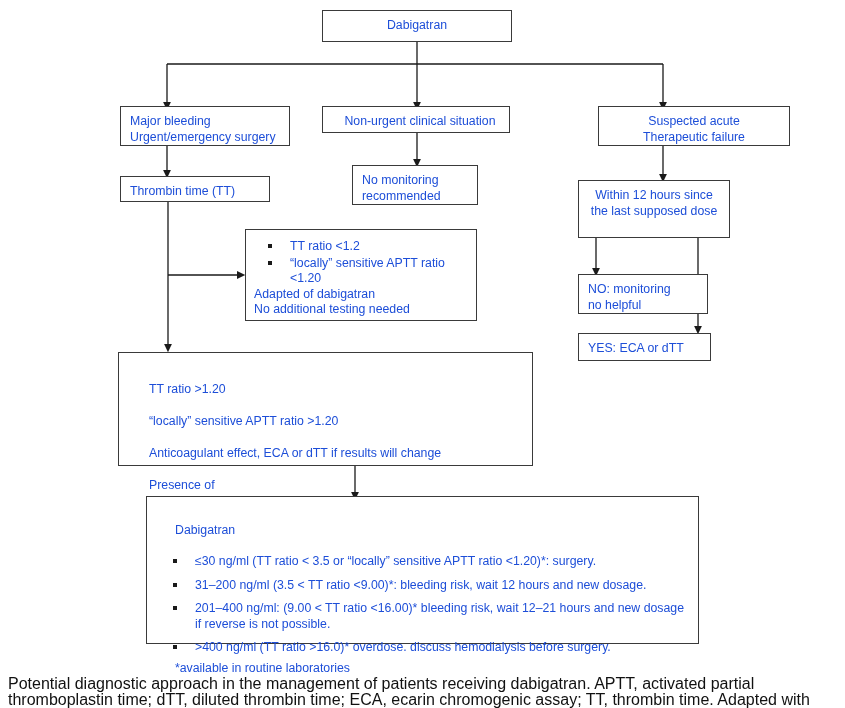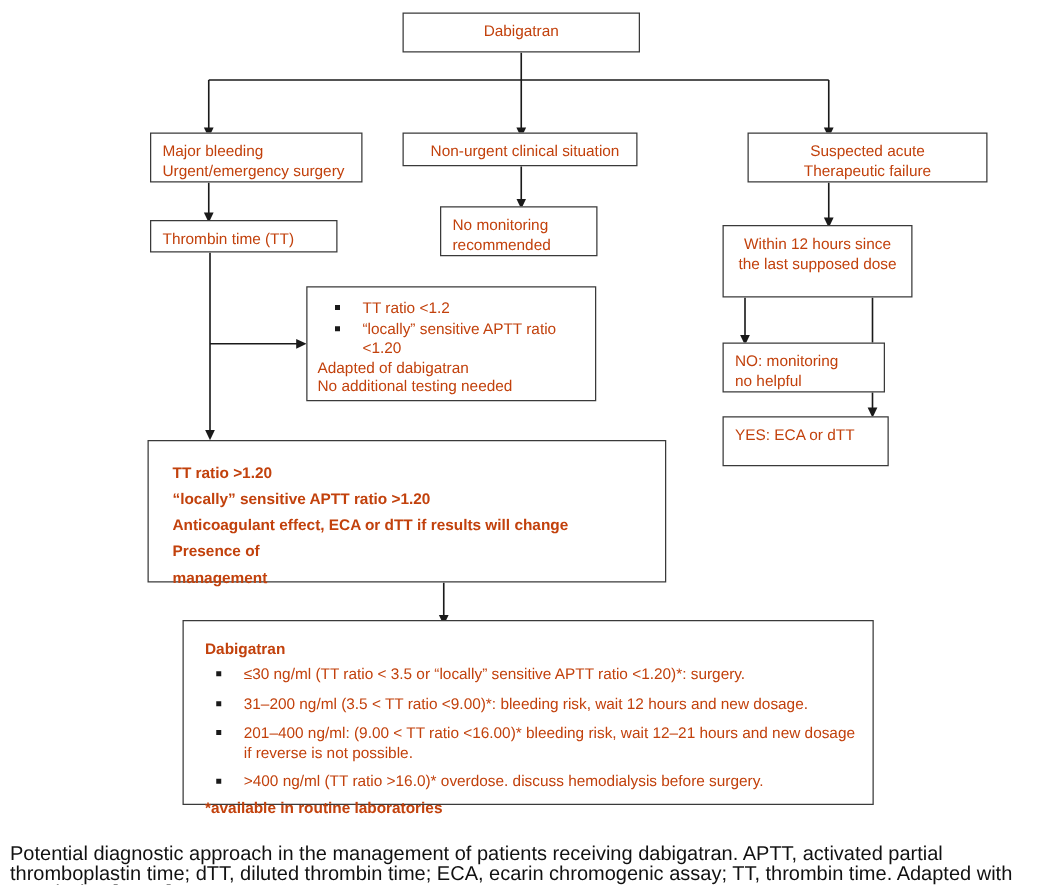--- a/index.html
+++ b/index.html
@@ -11,21 +11,21 @@
   }
   #canvas{position:absolute;left:0;top:0;width:845px;height:708px;overflow:hidden;}
   svg.lines{position:absolute;left:0;top:0;width:845px;height:708px;pointer-events:none;}
   .node{
     position:absolute;
     box-sizing:border-box;
     border:1.4px solid #3a3a3a;
     background:#ffffff;
     font-size:12.3px;
     line-height:15.5px;
-    color:#c2410c;
+    color:#1d4ed8;
   }
   .node .txt{display:block;}
   .center{text-align:center;}
   .pad-c{padding:7px 8px;}
   .pad-l{padding:7px 9px;}
   .bigbox{font-size:12.3px;line-height:16px;}
   .blk{margin:0 0 13px 0;}
   ul.bul{
     list-style:none;
     margin:3px 0 0 0;
@@ -36,21 +36,21 @@
     padding-left:36px;
     margin:0 0 8px 0;
     line-height:15.5px;
   }
   ul.bul li:last-child{margin-bottom:0;}
   ul.bul li .sq{
     position:absolute;left:14px;top:5px;
     width:4px;height:4px;background:#1a1a1a;
   }
   ul.tight li{margin-bottom:1px;}
-  .plain{margin:5px;font-weight:bold;}
+  .plain{margin:16px;}
   .caption{
     position:absolute;
     left:8px;top:676px;width:830px;
     font-size:16px;line-height:15.5px;
     color:#111111;
     text-align:left;
   }
 </style>
 </head>
 <body>
@@ -121,21 +121,21 @@
   <div class="node center pad-c" style="left:578px;top:180px;width:152px;height:58px;">
     <span class="txt">Within 12 hours since</span>
     <span class="txt">the last supposed dose</span>
   </div>
 
   <div class="node pad-l" style="left:578px;top:274px;width:130px;height:40px;">
     <span class="txt">NO: monitoring</span>
     <span class="txt">no helpful</span>
   </div>
 
-  <div class="node pad-l" style="left:578px;top:333px;width:133px;height:40px;">
+  <div class="node pad-l" style="left:578px;top:333px;width:133px;height:28px;">
     <span class="txt">YES: ECA or dTT</span>
   </div>
 
   <div class="node pad-l" style="left:245px;top:229px;width:232px;height:92px;padding:6px 8px;">
     <ul class="bul tight">
       <li>
         <span class="sq"></span>
         <span>TT ratio &lt;1.2</span>
       </li>
       <li>

